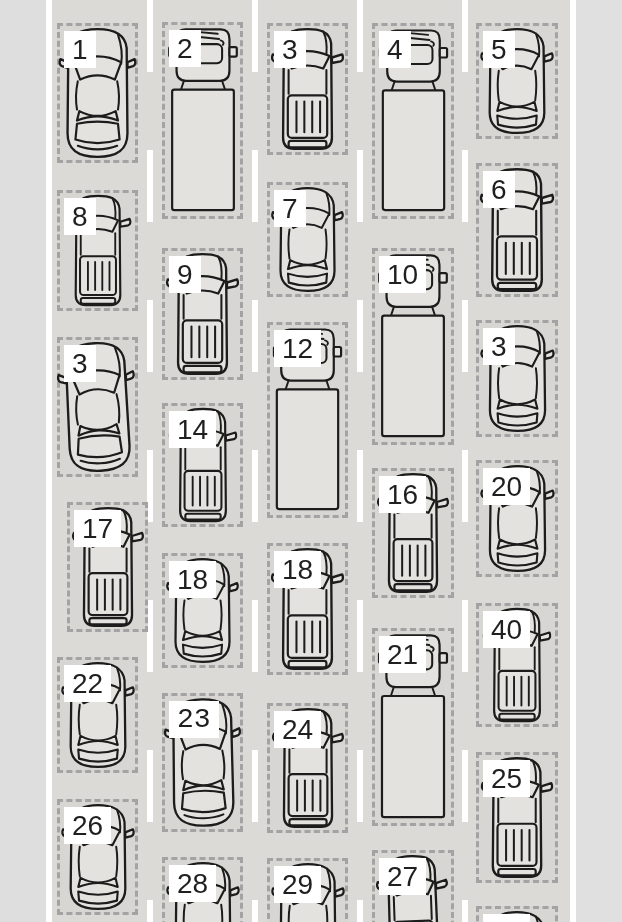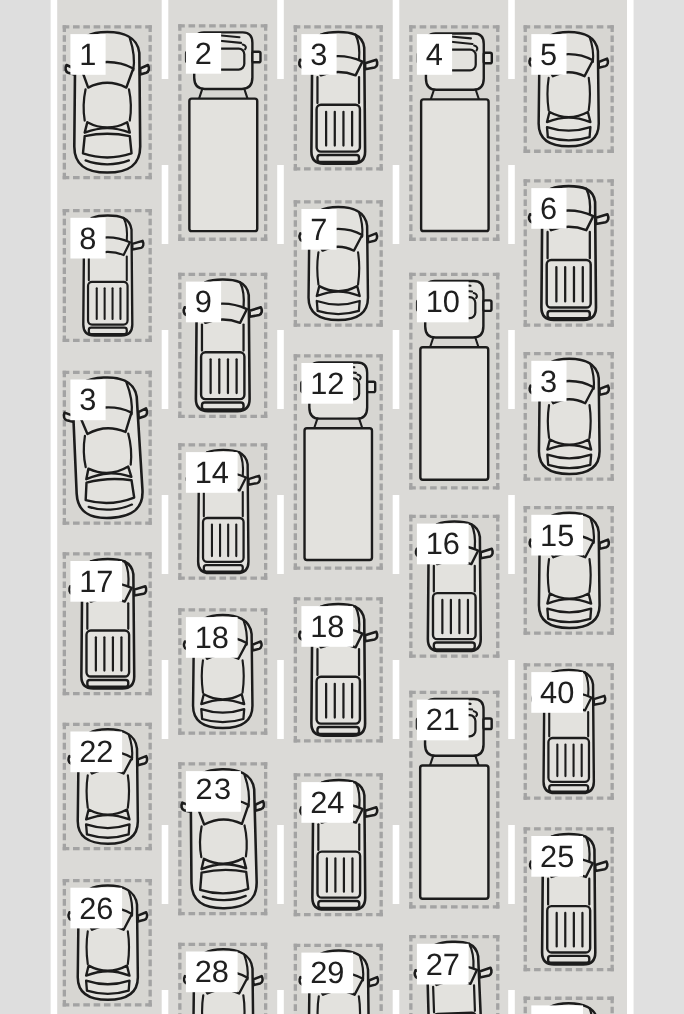--- a/index.html
+++ b/index.html
@@ -226,33 +226,33 @@
     </div>
     <div class="space-label">14</div>
   </div>
 
   <div class="space" style="left: 476px; top: 460px; width: 82px; height: 117px;">
     <div class="vehicle" style="left: 0px; top: 0px; width: 77px; height: 111px;">
       <svg viewBox="0 0 100 145">
             <use href="#v-compact"></use>
           </svg>
     </div>
-    <div class="space-label">15</div>
+    <div class="space-label">20</div>
   </div>
 
   <div class="space" style="left: 372px; top: 468px; width: 82px; height: 130px;">
     <div class="vehicle" style="left: -1px; top: 0px; width: 78px; height: 124px;">
       <svg viewBox="0 0 100 160">
             <use href="#v-pickup"></use>
           </svg>
     </div>
     <div class="space-label">16</div>
   </div>
 
-  <div class="space" style="left: 57px; top: 502px; width: 81px; height: 130px;">
+  <div class="space" style="left: 67px; top: 502px; width: 81px; height: 130px;">
     <div class="vehicle" style="left: -1px; top: 0px; width: 78px; height: 124px;">
       <svg viewBox="0 0 100 160">
             <use href="#v-pickup"></use>
           </svg>
     </div>
     <div class="space-label">17</div>
   </div>
 
   <div class="space" style="left: 267px; top: 543px; width: 81px; height: 132px;">
     <div class="vehicle" style="left: -2px; top: 0px; width: 79px; height: 126px;">

